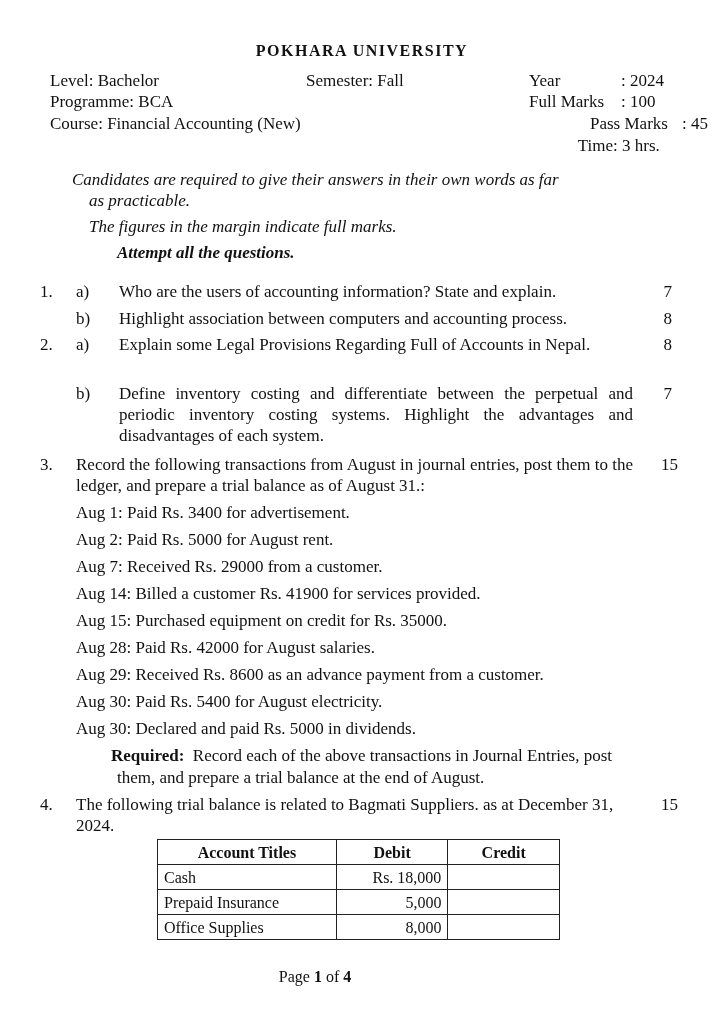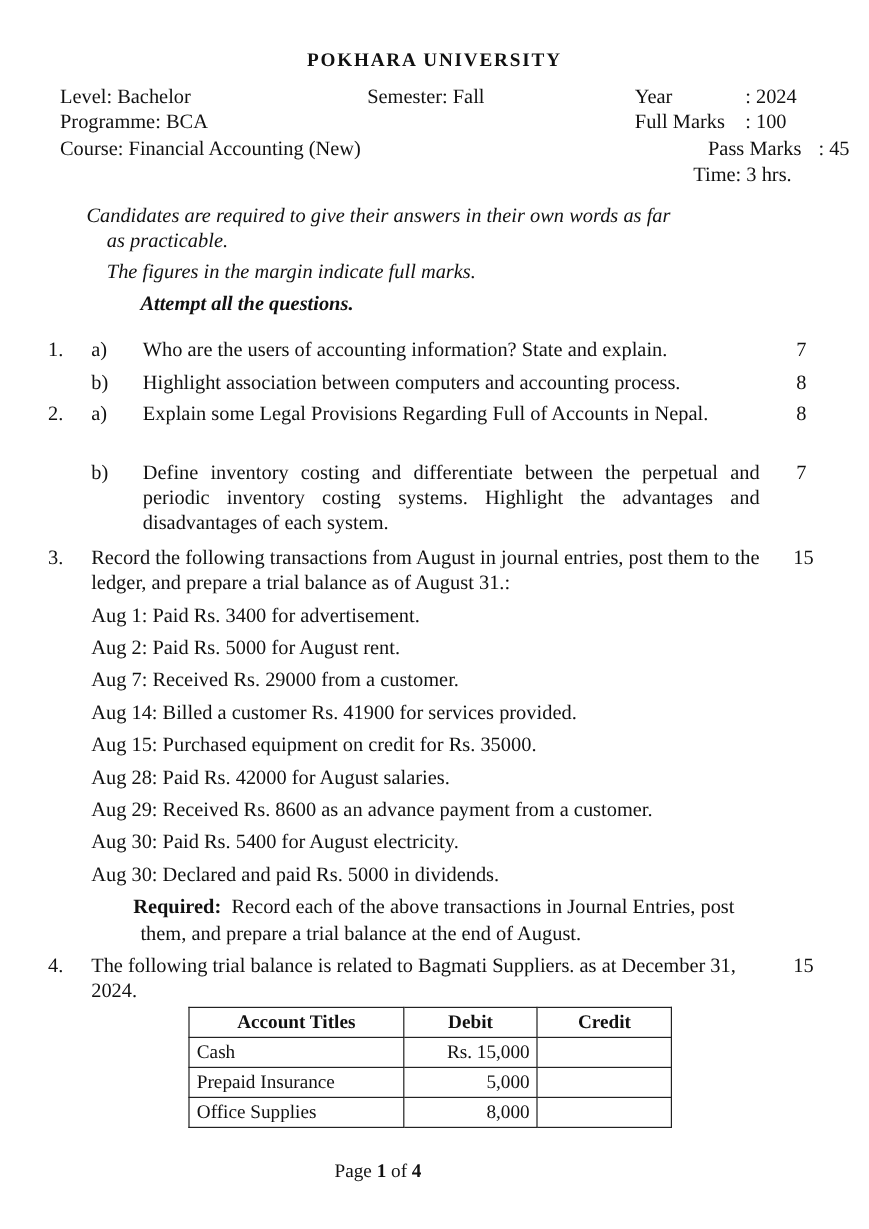--- a/index.html
+++ b/index.html
@@ -89,21 +89,21 @@
 
 <table class="tb abs" style="top:839px;left:157px;width:403px;">
   <tbody>
       <tr>
     <th style="width:160px;">Account Titles</th>
     <th style="width:95px;">Debit</th>
     <th style="width:95px;">Credit</th>
   </tr>
   <tr>
     <td>Cash</td>
-    <td class="num">Rs. 15,000</td>
+    <td class="num">Rs. 18,000</td>
     <td class="num"></td>
   </tr>
   <tr>
     <td>Prepaid Insurance</td>
     <td class="num">5,000</td>
     <td class="num"></td>
   </tr>
   <tr>
     <td>Office Supplies</td>
     <td class="num">8,000</td>

